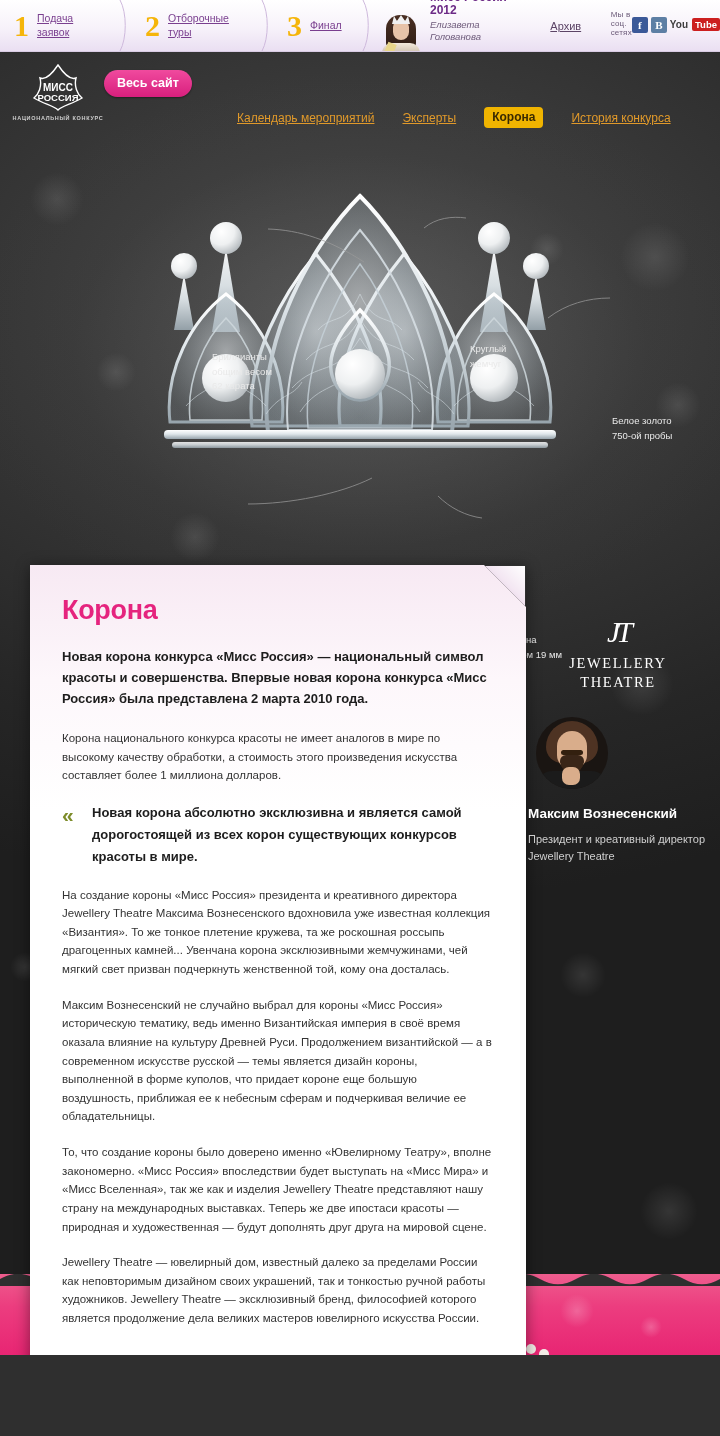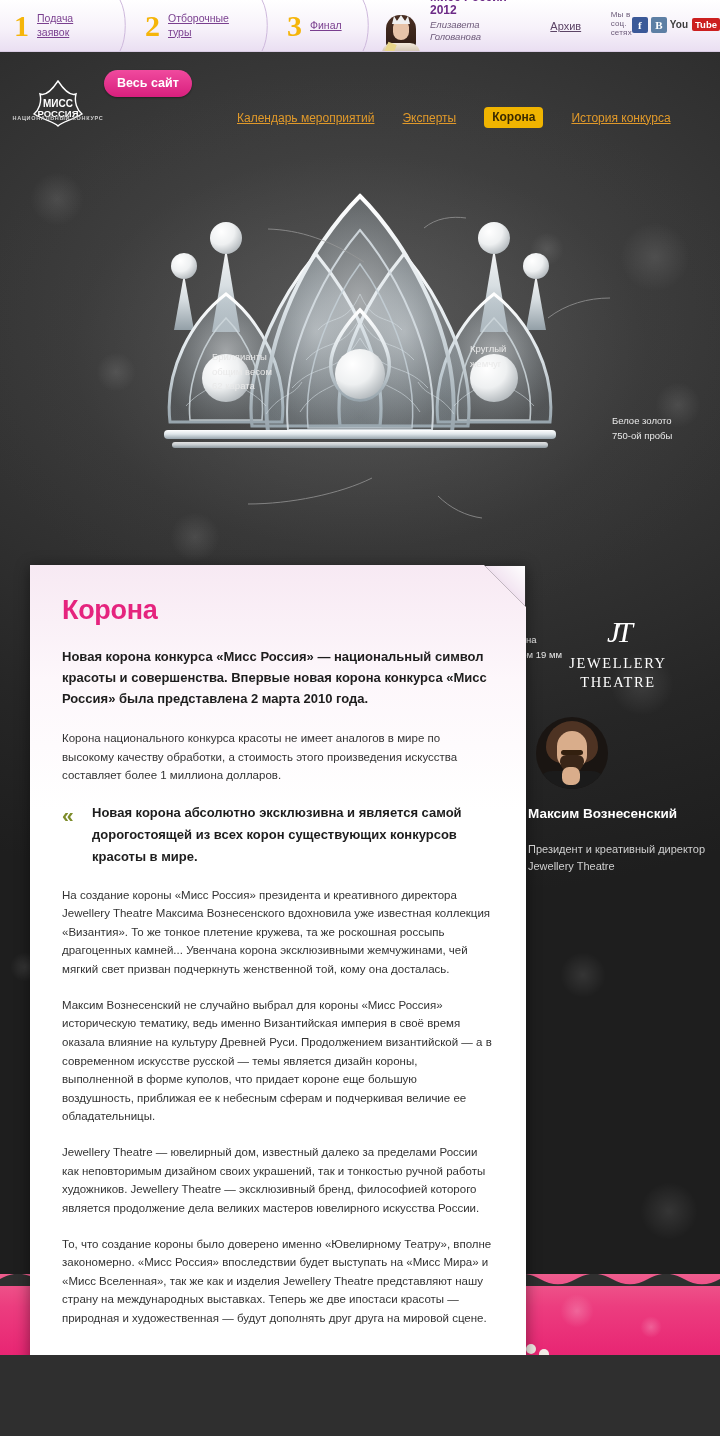--- a/index.html
+++ b/index.html
@@ -131,21 +131,21 @@
   .navbar {
     position: relative; z-index: 6;
     height: 78px;
     display: flex; align-items: flex-start;
     padding-top: 8px;
   }
   .logo {
     width: 92px; height: 74px; margin-left: 12px;
     position: relative; flex: 0 0 auto;
   }
-  .logo-mark { position:absolute; left: 12px; top: 20px; width: 68px; height: 48px; }
+  .logo-mark { position:absolute; left: 12px; top: 4px; width: 68px; height: 48px; }
   .logo-sub {
     position: absolute; left: 0; top: 54px; width: 92px;
     text-align: center; font-size: 5.5px; color: #cfcfcf;
     letter-spacing: .7px; line-height: 1.5; font-weight: bold;
   }
   .navcol { flex: 1; padding-top: 10px; }
   .navrow1 { display: flex; align-items: center; gap: 0; }
   .allsite {
     background: linear-gradient(to bottom, #f04a9e, #d81f7d);
     color: #fff; font-size: 12.5px; font-weight: bold;
@@ -256,21 +256,21 @@
             background:#33200f; border-radius:4px;}
   .a-body { position:absolute; left:2px; top:54px; width:68px; height:22px;
             background:#1b1b1b; border-radius:14px 14px 0 0;}
   .a-hand { position:absolute; left:26px; top:50px; width:18px; height:18px;
             background:#d9ad8b; border-radius:7px;}
   .side-name {
     color: #ffffff; font-size: 13.5px; font-weight: bold;
     margin-top: 16px; line-height: 1.3;
   }
   .side-role {
-    color: #cfcfcf; font-size: 11px; line-height: 1.62; margin-top: 18px;
+    color: #cfcfcf; font-size: 11px; line-height: 1.62; margin-top: 8px;
   }
 
   
   .footer {
     position: absolute; left: 0; bottom: 0; width: 720px; height: 81px;
     background: linear-gradient(to bottom, #ef5d8e 0%, #ec3d7f 40%, #e82573 100%);
     overflow: hidden;
   }
   .wave { position: absolute; left: 0; top: 0; width: 720px; height: 12px; display:block;}
   .foot-inner { position: absolute; left: 0; top: 12px; width: 720px; height: 69px; }
@@ -498,22 +498,22 @@
 
       <p class="art-p">Корона национального конкурса красоты не имеет аналогов в мире по высокому качеству обработки, а стоимость этого произведения искусства составляет более 1 миллиона долларов.</p>
 
       <blockquote class="art-quote">
         <span class="q-mark">«</span>
         <span class="q-text">Новая корона абсолютно эксклюзивна и является самой дорогостоящей из всех корон существующих конкурсов красоты в мире.</span>
       </blockquote>
 
       <p class="art-p">На создание короны «Мисс Россия» президента и креативного директора Jewellery Theatre Максима Вознесенского вдохновила уже известная коллекция «Византия». То же тонкое плетение кружева, та же роскошная россыпь драгоценных камней... Увенчана корона эксклюзивными жемчужинами, чей мягкий свет призван подчеркнуть женственной той, кому она досталась.</p>
       <p class="art-p">Максим Вознесенский не случайно выбрал для короны «Мисс Россия» историческую тематику, ведь именно Византийская империя в своё время оказала влияние на культуру Древней Руси. Продолжением византийской — а в современном искусстве русской — темы является дизайн короны, выполненной в форме куполов, что придает короне еще большую воздушность, приближая ее к небесным сферам и подчеркивая величие ее обладательницы.</p>
+      <p class="art-p">То, что создание короны было доверено именно «Ювелирному Театру», вполне закономерно. «Мисс Россия» впоследствии будет выступать на «Мисс Мира» и «Мисс Вселенная», так же как и изделия Jewellery Theatre представляют нашу страну на международных выставках. Теперь же две ипостаси красоты — природная и художественная — будут дополнять друг друга на мировой сцене.</p>
       <p class="art-p">Jewellery Theatre — ювелирный дом, известный далеко за пределами России как неповторимым дизайном своих украшений, так и тонкостью ручной работы художников. Jewellery Theatre — эксклюзивный бренд, философией которого является продолжение дела великих мастеров ювелирного искусства России.</p>
-      <p class="art-p">То, что создание короны было доверено именно «Ювелирному Театру», вполне закономерно. «Мисс Россия» впоследствии будет выступать на «Мисс Мира» и «Мисс Вселенная», так же как и изделия Jewellery Theatre представляют нашу страну на международных выставках. Теперь же две ипостаси красоты — природная и художественная — будут дополнять друг друга на мировой сцене.</p>
     </article>
 
     <aside class="side">
       <div class="jt-logo">
         <div class="jt-mono">JT</div>
         <div class="jt-name">JEWELLERY</div>
         <div class="jt-name">THEATRE</div>
       </div>
 
       <div class="avatar">

